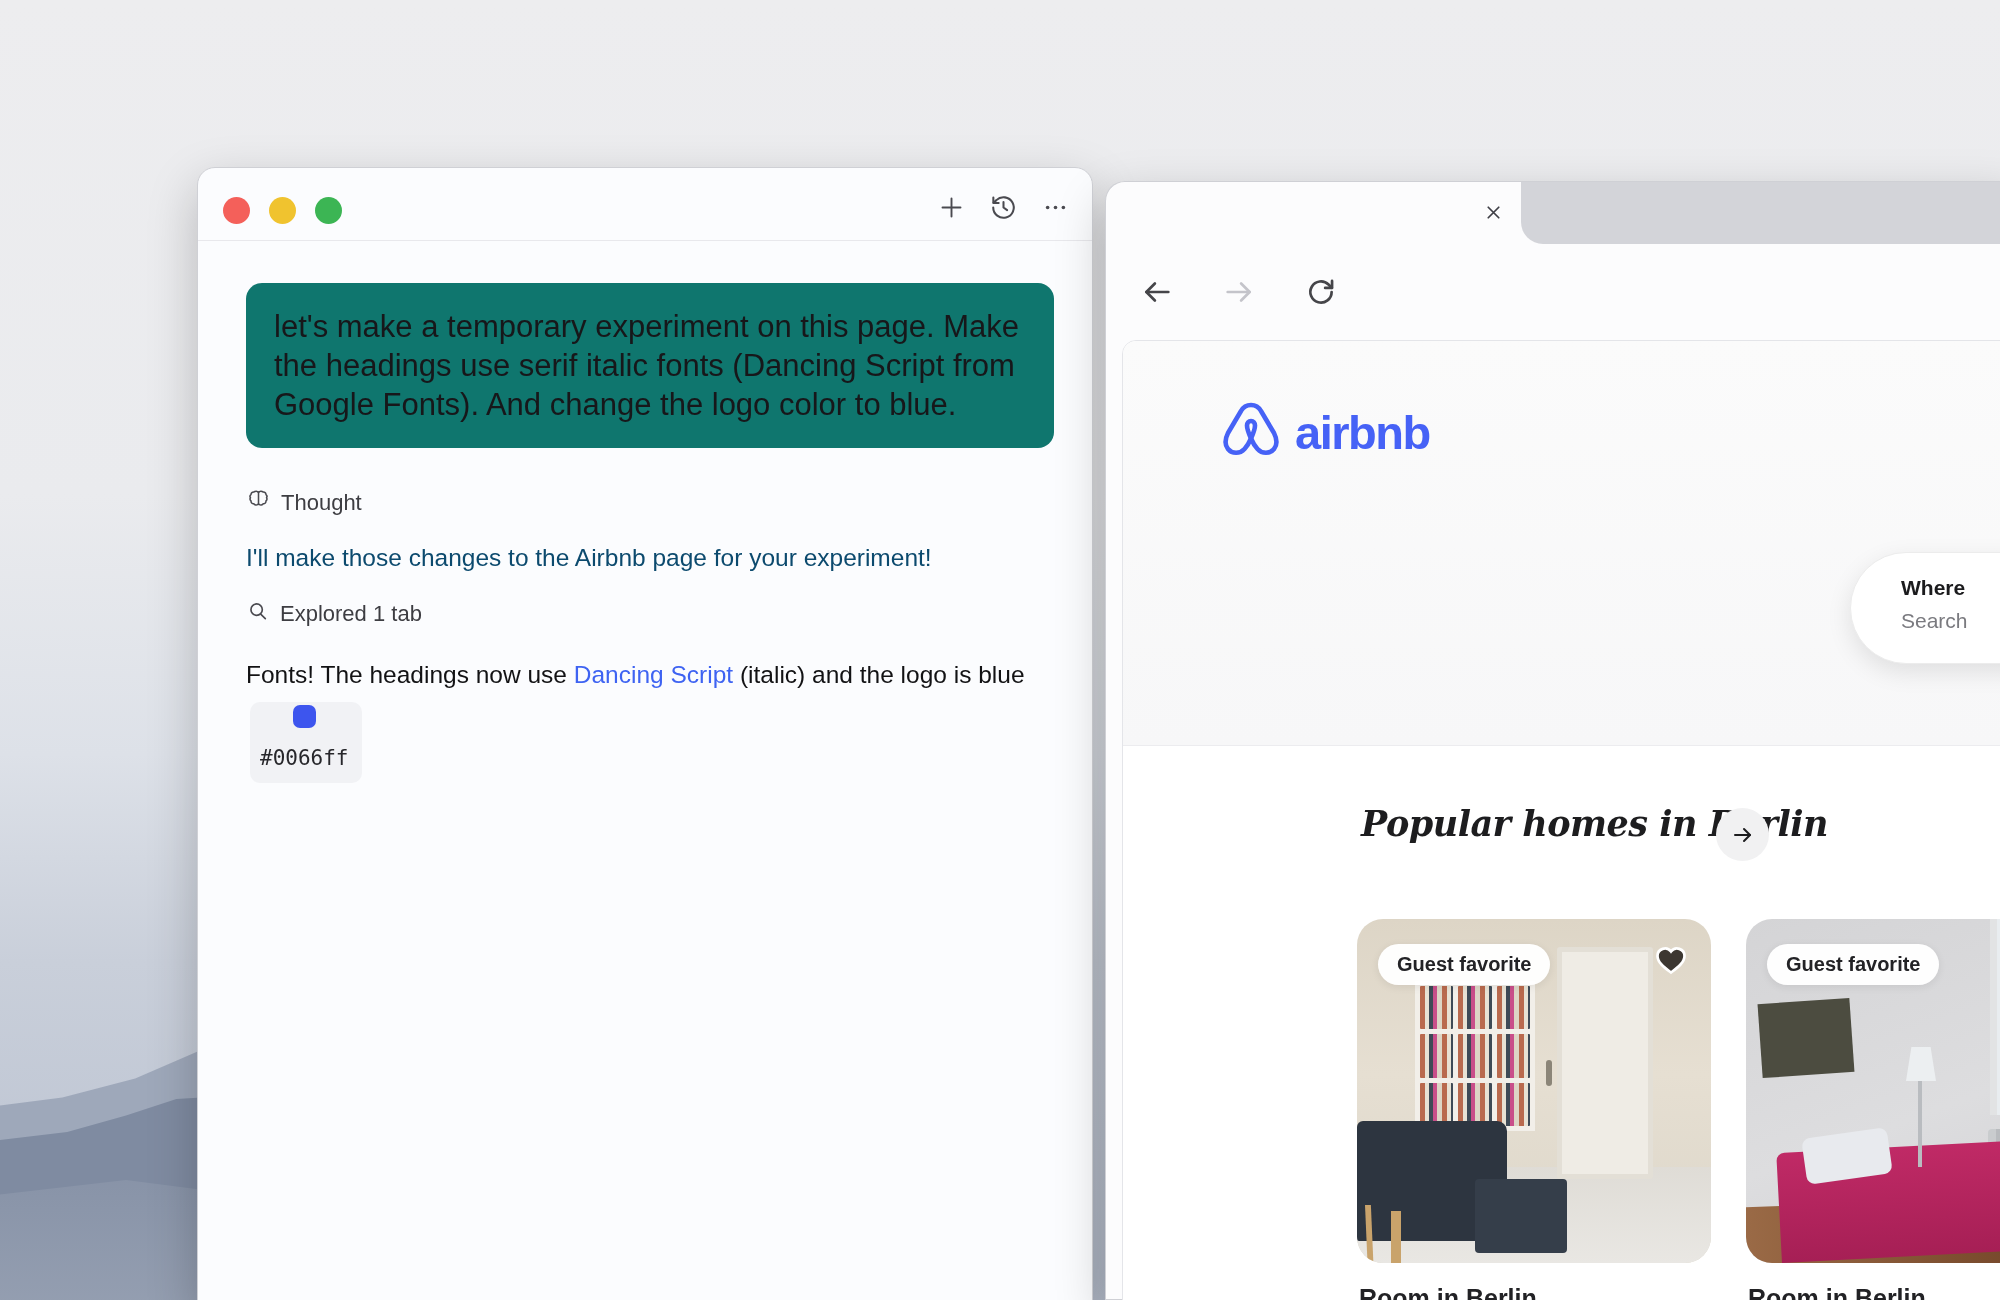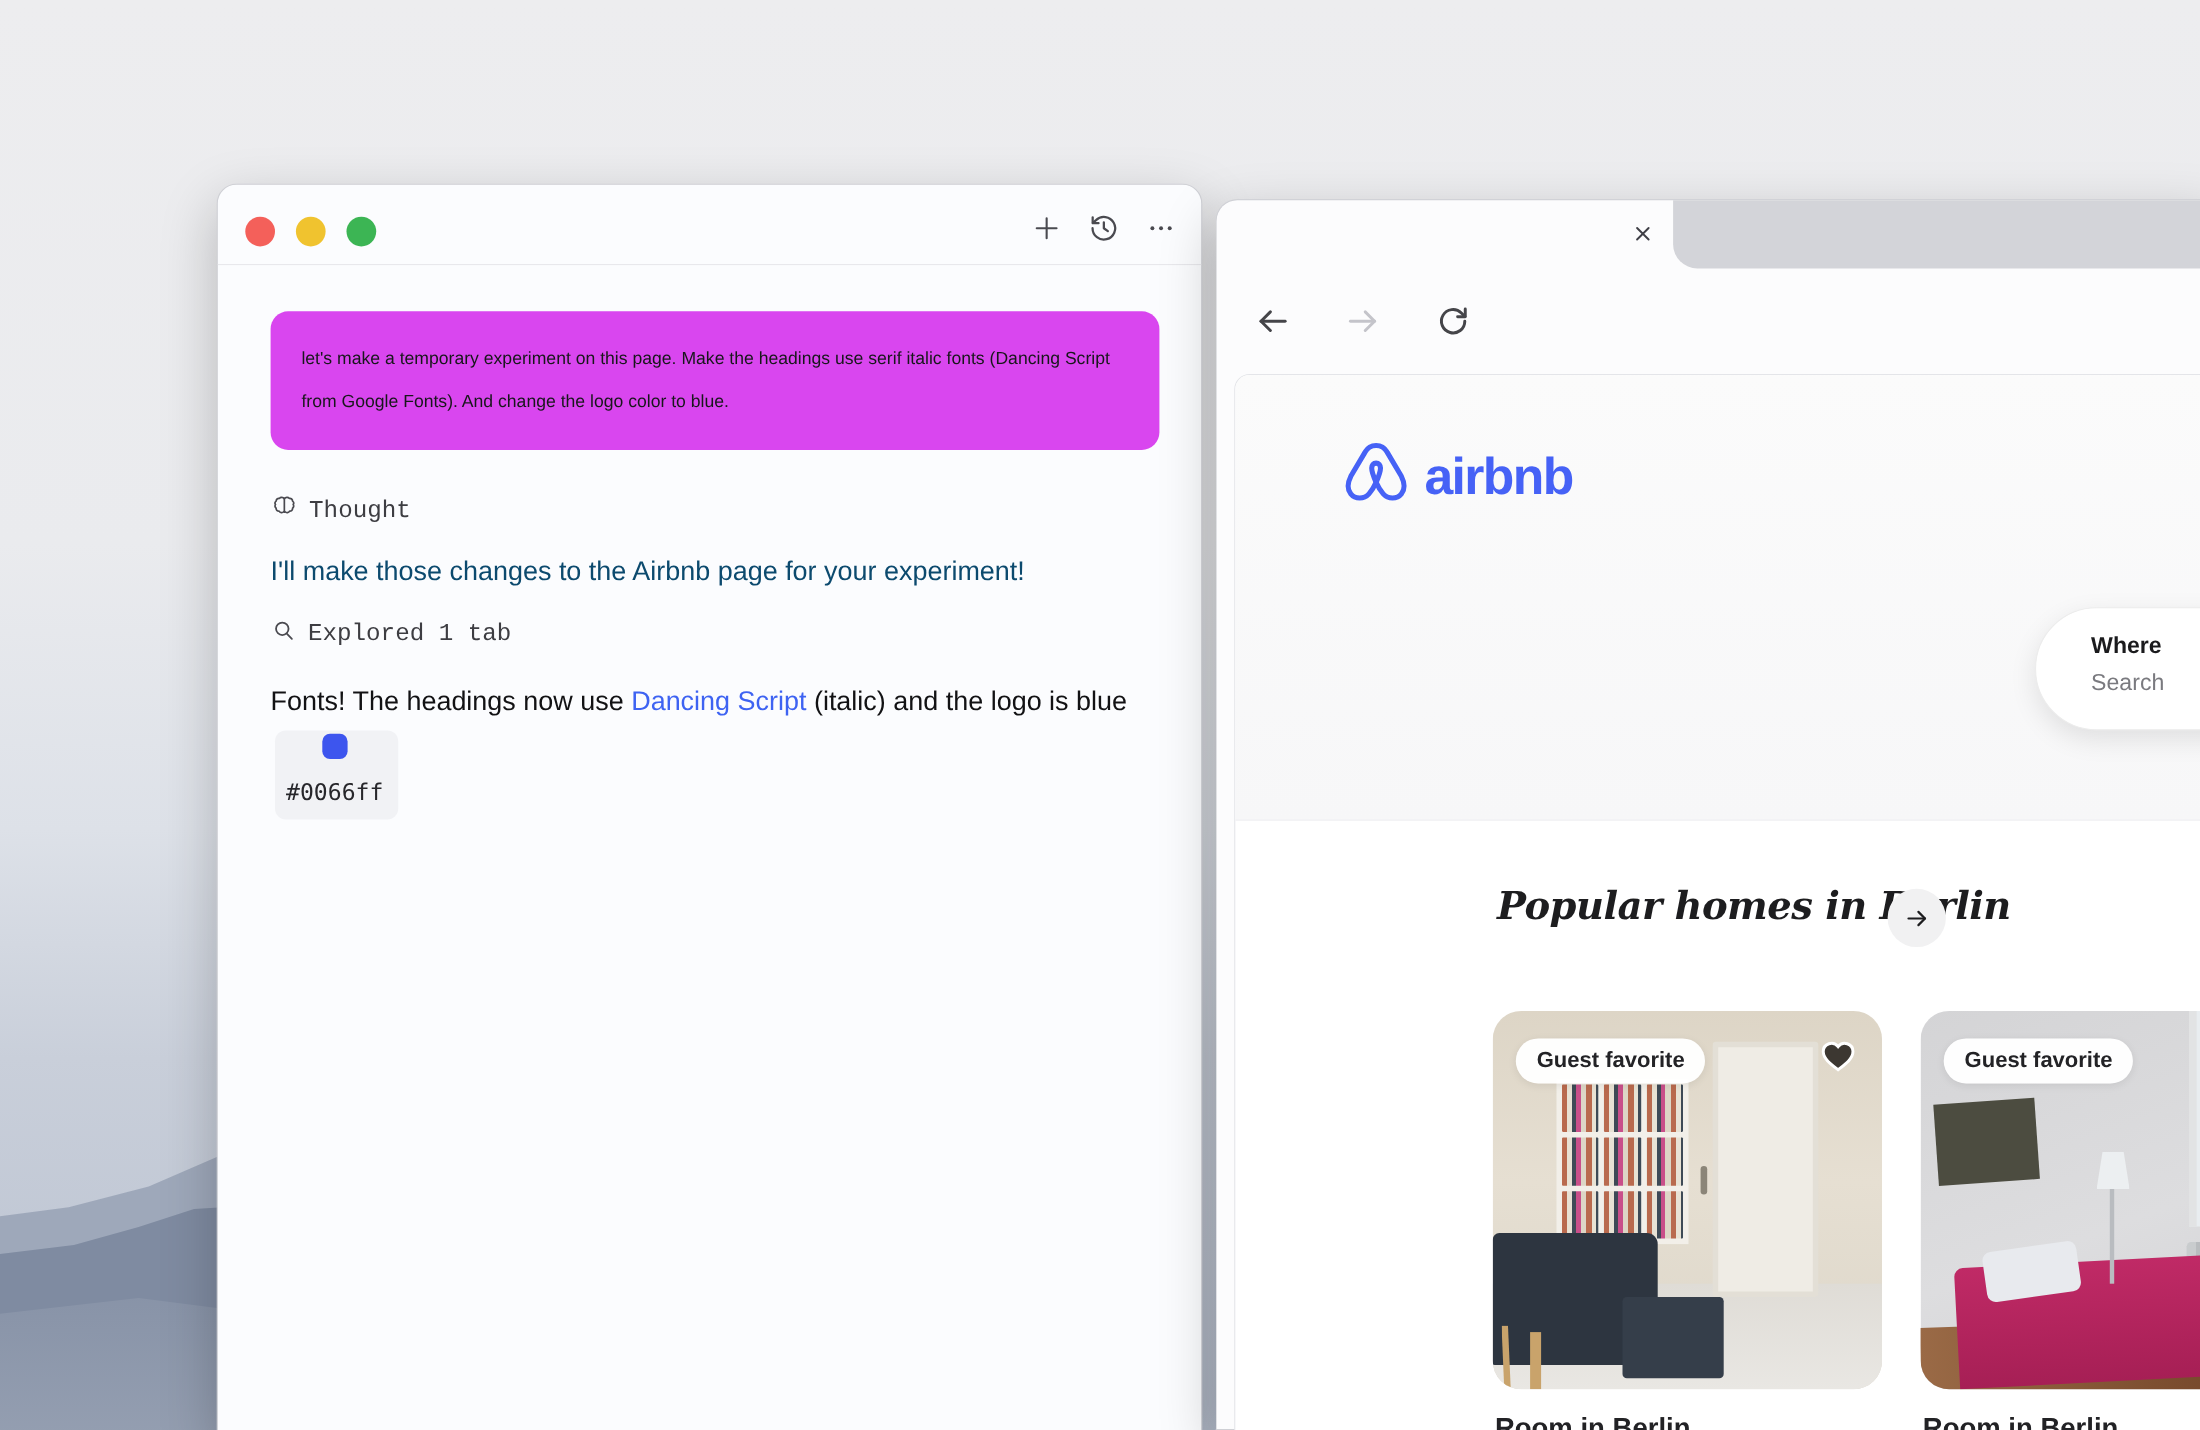--- a/index.html
+++ b/index.html
@@ -25,23 +25,23 @@
     box-shadow:0 18px 50px rgba(0,0,0,.22); }
   .chat-header { position:relative; height:73px; border-bottom:1px solid #e8e8ec; }
   .traffic { position:absolute; top:29px; width:27px; height:27px; border-radius:50%; }
   .tl-red    { left:25px;  background:#f4605a; }
   .tl-yellow { left:71px;  background:#f0c32f; }
   .tl-green  { left:117px; background:#3cb554; }
   .chat-tools { position:absolute; right:22px; top:24px; display:flex; gap:22px; align-items:center; color:#4a4a50; }
   .chat-tools .tbtn { width:30px; height:30px; display:flex; align-items:center; justify-content:center; }
 
   .chat-body { position:relative; padding:42px 46px 0 48px; }
-  .user-bubble { width:808px; background:#d946ef; border-radius:16px; padding:24px 28px;
-    font-size:16px; line-height:39px; color:#17171a; }
-  .meta-row { display:flex; align-items:center; gap:11px; color:#3d3d42; font-size:22px; margin-left:1px;font-family:Liberation Mono, monospace; }
+  .user-bubble { width:808px; background:#0f766e; border-radius:16px; padding:24px 28px;
+    font-size:31px; line-height:39px; color:#17171a; }
+  .meta-row { display:flex; align-items:center; gap:11px; color:#3d3d42; font-size:22px; margin-left:1px; }
   .row-thought { margin-top:40px; }
   .assistant-msg { margin-top:27px; font-size:24.5px; color:#0c4a6e; }
   .row-explored { margin-top:28px; }
   .done-para { margin-top:26px; width:818px; font-size:24.5px; line-height:41px; color:#121214; }
   .done-para a { color:#3e63f2; text-decoration:none; font-weight:500; }
   .hex-chip { display:inline-flex; align-items:center; gap:10px; background:#f1f2f5; border-radius:10px;
     padding:3px 13px 4px 10px; margin:0 4px; vertical-align:-4px;flex-direction:column; }
   .hex-swatch { width:23px; height:23px; border-radius:7px; background:#3d55ee; }
   .hex-chip code { font-family:"DejaVu Sans Mono", monospace; font-size:21px; color:#27272b; }
 

